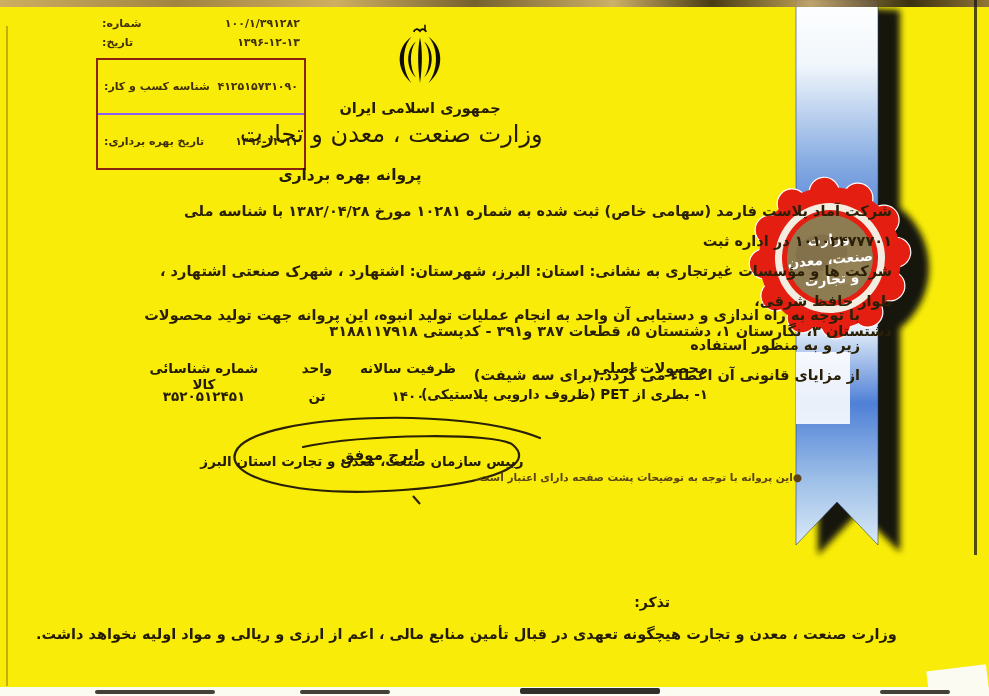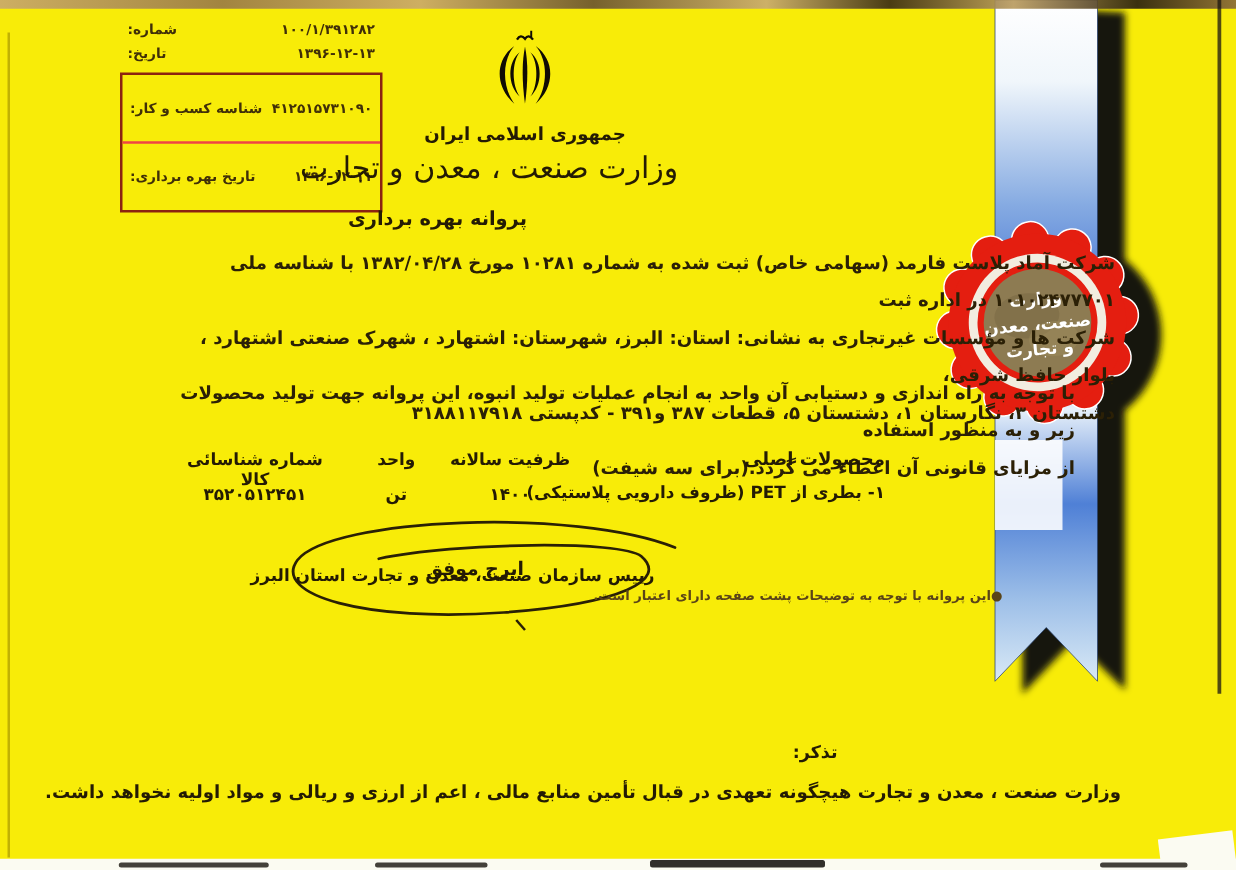--- a/index.html
+++ b/index.html
@@ -26,21 +26,21 @@
     transform:rotate(-7deg); transform-origin:bottom right; }
 
   
   .meta { left:96px; top:14px; width:210px; font-size:11px; color:#402f08; }
   .meta-row { display:flex; flex-direction:row-reverse; justify-content:space-between;
     padding:3px 6px; direction:rtl; }
   .meta-row .lbl { font-weight:bold; }
   .meta-row .val { font-weight:bold; letter-spacing:.5px; }
   .biz-box { margin-top:6px; border:2px solid #8c2310; }
   .biz-box .meta-row { padding:20px 6px; }
-  .biz-box .meta-row + .meta-row { border-top:2px solid #ef4444; }
+  .biz-box .meta-row + .meta-row { border-top:2px solid #8b5cf6; }
 
   
   .emblem { left:388px; top:16px; width:64px; height:82px; }
   .country  { left:300px; top:100px; width:240px; text-align:center; font-size:14.5px; font-weight:bold; }
   .ministry { left:240px; top:120px; width:340px; text-align:left; font-size:24px; font-weight:normal; letter-spacing:.5px; }
   .license  { left:255px; top:166px; width:190px; text-align:center; font-size:15.5px; font-weight:bold; }
 
   
   .para { left:120px; width:740px; text-align:right; font-size:14.5px;
     font-weight:600; line-height:30px; color:#2b2006; }

